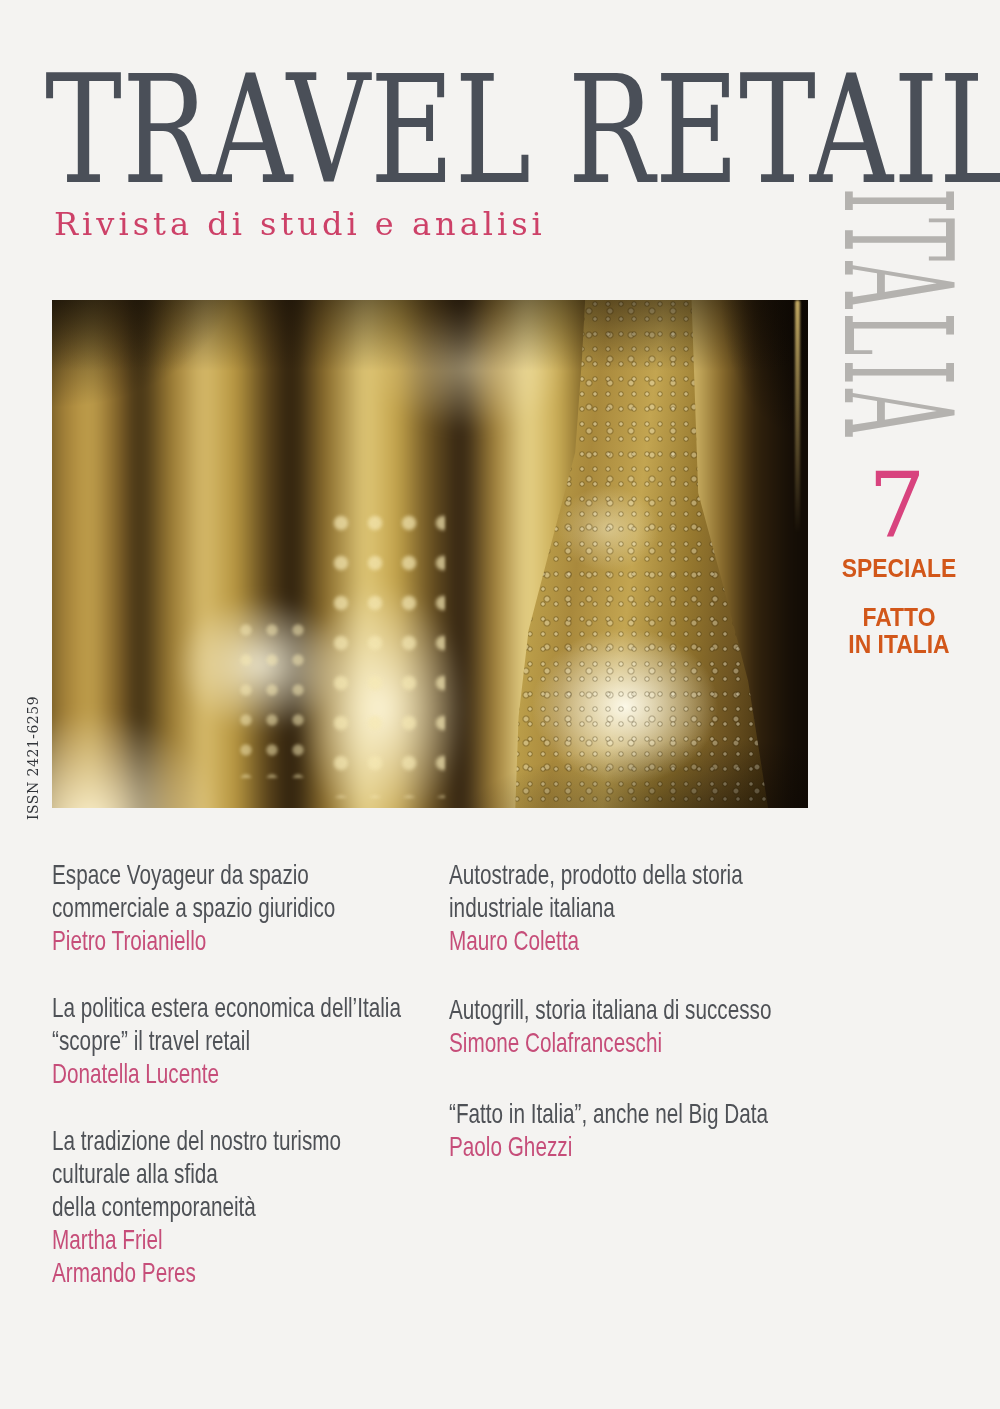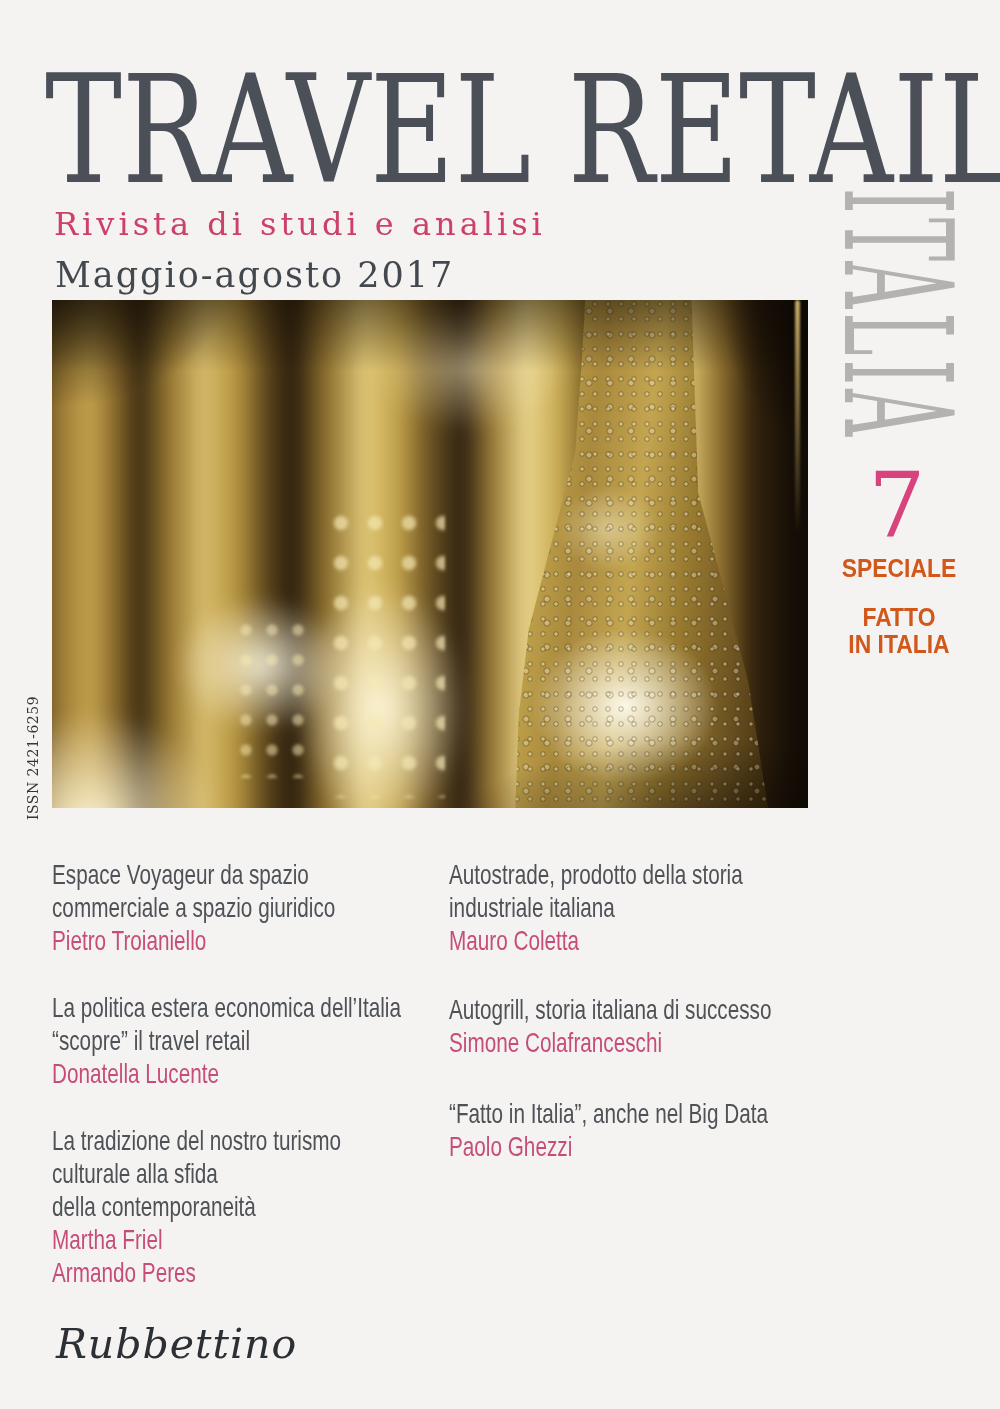--- a/index.html
+++ b/index.html
@@ -138,21 +138,20 @@
 </style>
 </head>
 <body>
 
 <div class="page">
 
   <div class="issn">ISSN 2421-6259</div>
 
   <h1 class="masthead">TRAVEL RETAIL</h1>
   <div class="subtitle">Rivista di studi e analisi</div>
-  <div class="date">Maggio-agosto 2017</div>
 
   <div class="italia">ITALIA</div>
   <div class="issue-number">7</div>
   <div class="speciale">SPECIALE</div>
   <div class="theme">FATTO
 IN ITALIA</div>
 
   <div class="photo">
     <div class="ph-base"></div>
     <div class="ph-bokeh"></div>
@@ -188,15 +187,14 @@
   </div>
   <div class="ti pos-r1">
     <div class="ti-title">Autogrill, storia italiana di successo</div>
     <div class="ti-authors">Simone Colafranceschi</div>
   </div>
   <div class="ti pos-r2">
     <div class="ti-title">“Fatto in Italia”, anche nel Big Data</div>
     <div class="ti-authors">Paolo Ghezzi</div>
   </div>
 
-  <div class="publisher">Rubbettino</div>
 
 </div>
 
 </body></html>

